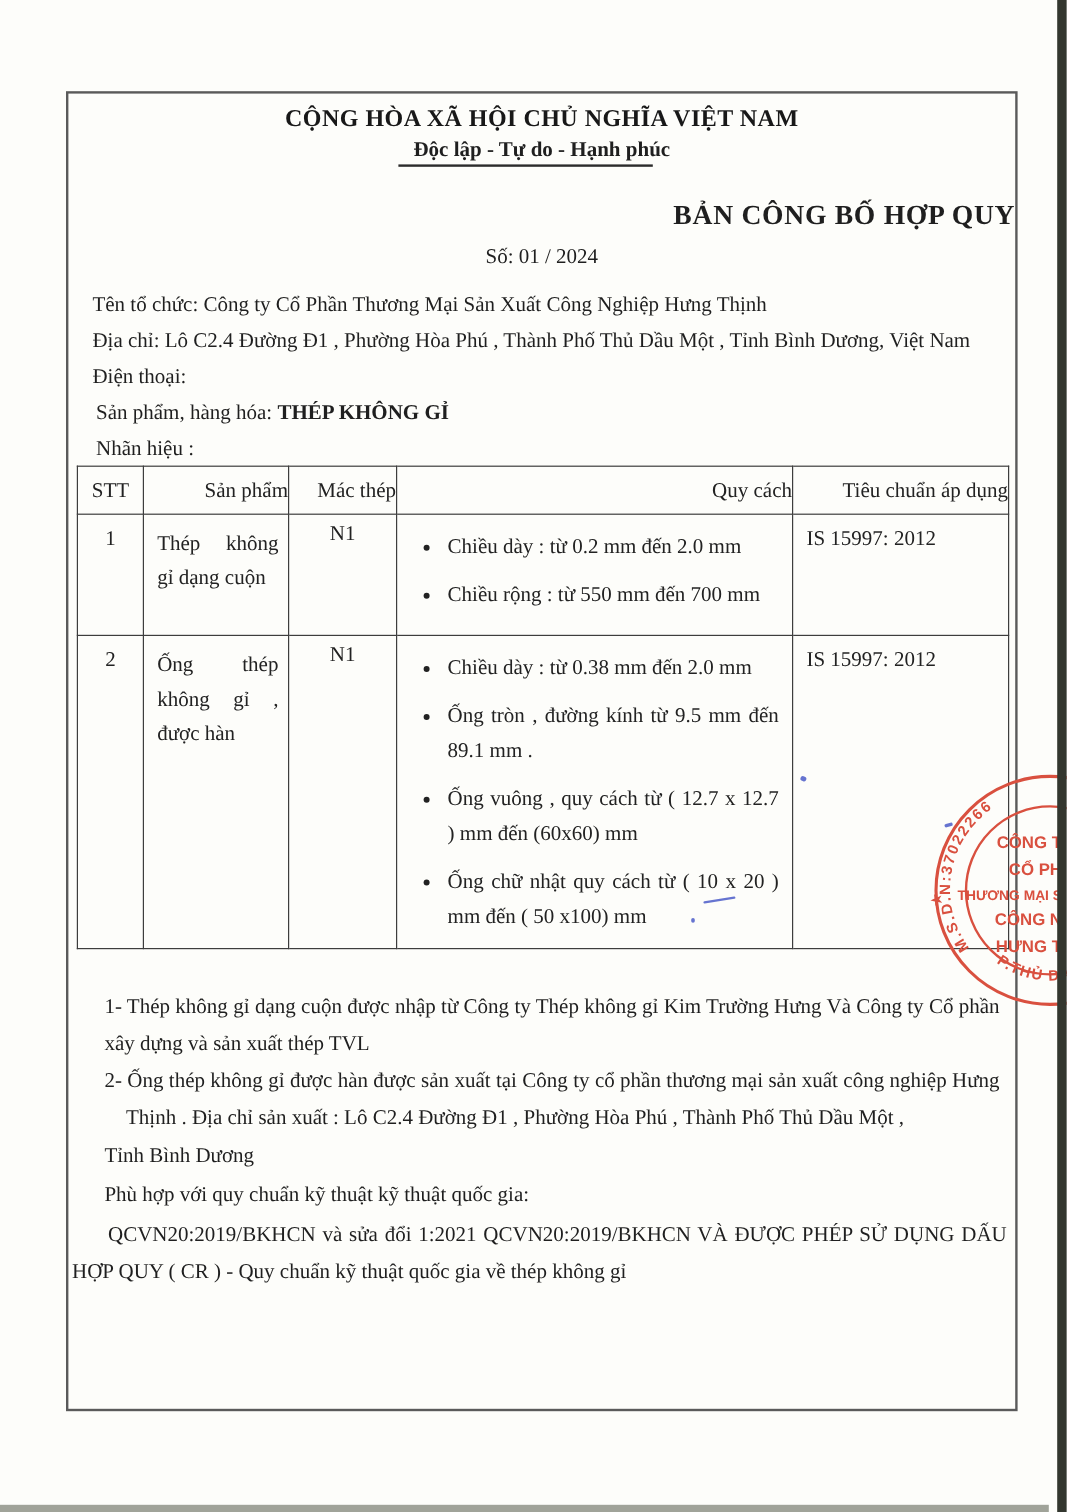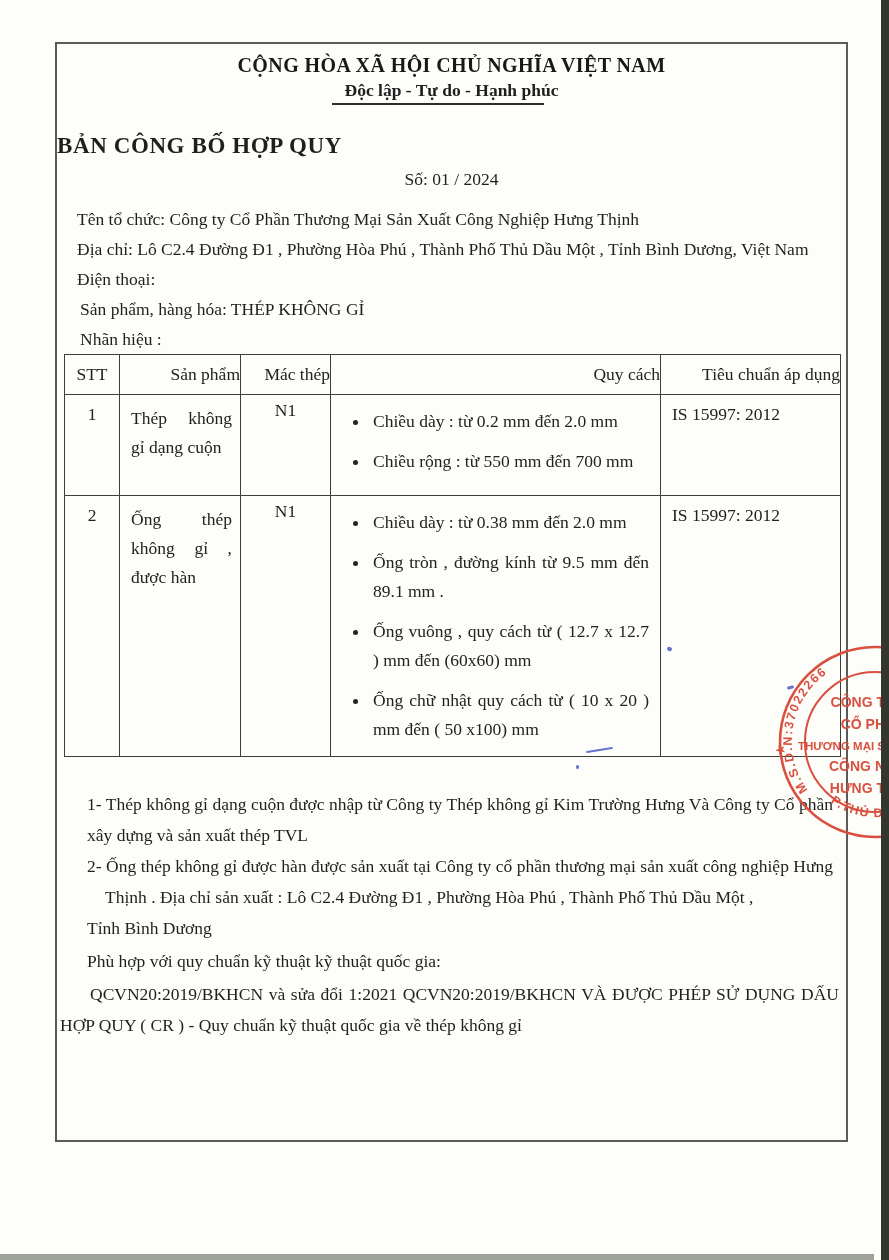--- a/index.html
+++ b/index.html
@@ -3,31 +3,31 @@
 <meta charset="utf-8">
 <style>
   * { box-sizing: border-box; }
   body { margin:0; background:#ffffff; }
   .page {
     position:relative; width:889px; height:1260px;
     background:#fdfdfa; overflow:hidden;
     font-family:"Liberation Serif", serif; color:#1f1f1f;
   }
   .frame {
-    position:absolute; left:55px; top:42px; width:793px; height:1100px;
+    position:absolute; left:55px; top:76px; width:793px; height:1100px;
     border:2px solid #5a5a5a; background:transparent;
   }
   .c-title { margin-top:10px; text-align:center; font-size:20px; font-weight:bold; letter-spacing:.4px; color:#181818; }
   .c-motto { margin-top:3px; text-align:center; font-size:17.5px; font-weight:bold; }
   .motto-underline { position:absolute; left:275px; top:59px; width:212px; height:0; border-top:2px solid #2c2c2c; }
-  .doc-title { margin-top:32px; text-align:left; font-size:23px; font-weight:bold; letter-spacing:.6px; }
+  .doc-title { margin-top:32px; text-align:right; font-size:23px; font-weight:bold; letter-spacing:.6px; }
   .doc-number { margin-top:10px; text-align:center; font-size:17.5px; }
   .info { margin:14px 14px 0 20px; font-size:17.5px; line-height:30px; }
   .product-block { margin:0 14px 0 23px; font-size:17.5px; line-height:30px; }
-  .product-line b { font-weight:normal; }
+  .product-line b { font-weight:bold; }
   .spec-table {
     margin:0 0 0 7px; border-collapse:collapse; table-layout:fixed;
     width:776px; font-size:17.5px; color:#222;
   }
   .spec-table th, .spec-table td { border:1.8px solid #3d3d3d; vertical-align:top; }
   .spec-table th { height:40px; vertical-align:middle; font-weight:normal; text-align:right; padding:0 0 0 11px; }
   .spec-table th.h-stt { text-align:center; padding:0;margin-left:33px; }
   tr.r1 { height:101px; } tr.r2 { height:231px; }
   td.c-stt { text-align:center; padding-top:9px; }
   td.c-sp  { padding:9px 8px 0 11px; text-align:justify; line-height:29px; }

